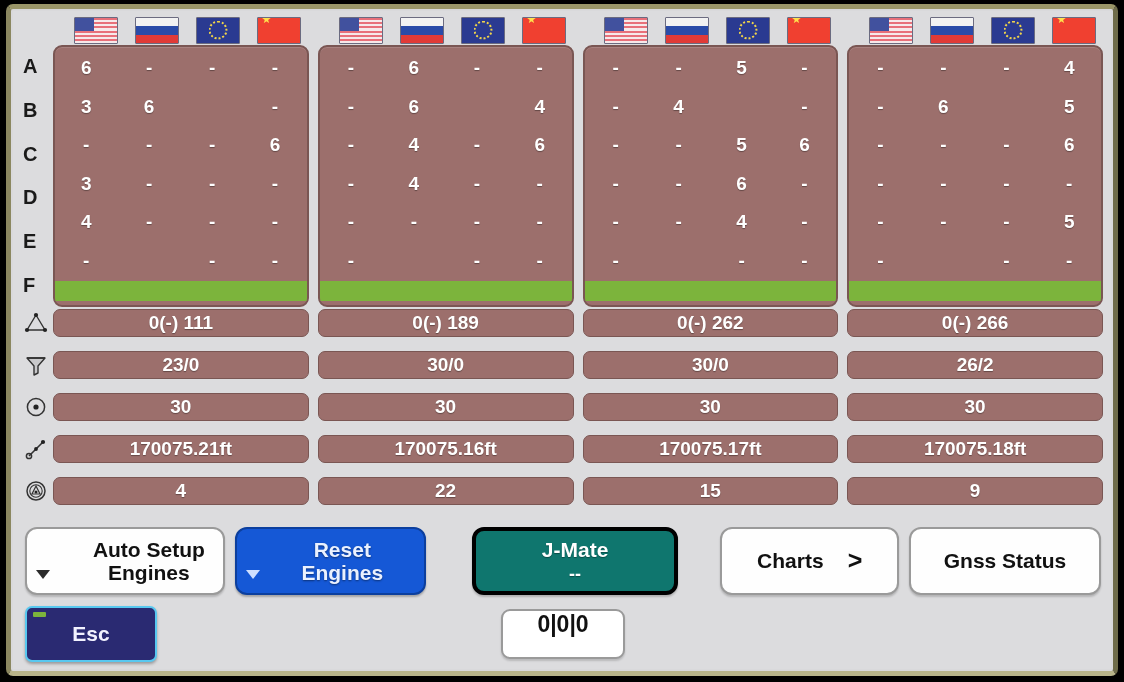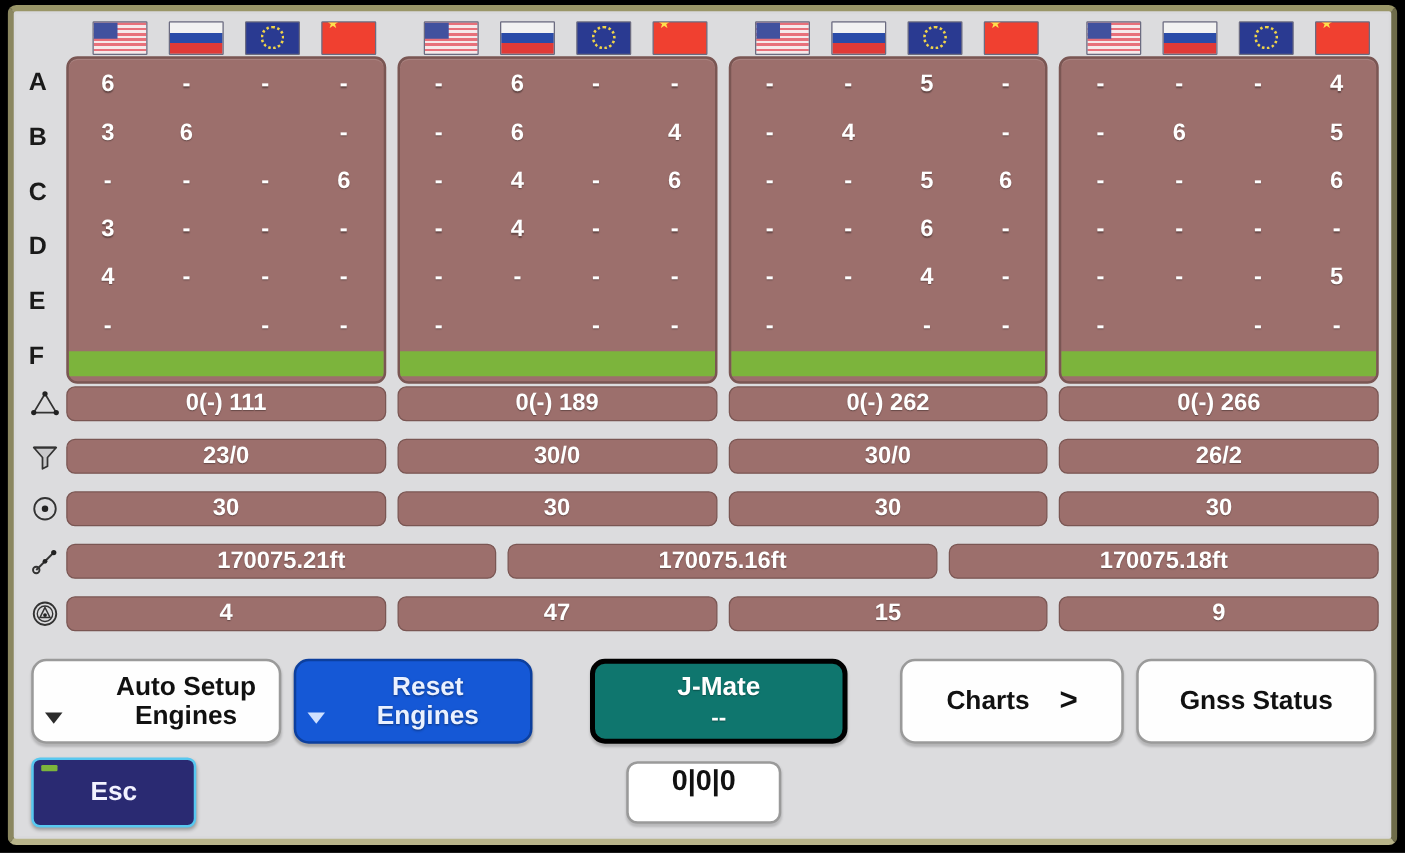--- a/index.html
+++ b/index.html
@@ -498,35 +498,36 @@
               <svg width="26" height="24" viewBox="0 0 26 24">
                 <line x1="6" y1="19" x2="20" y2="5" stroke="#333" stroke-width="1.6"></line>
                 <circle cx="6" cy="19" r="2.6" fill="none" stroke="#333" stroke-width="1.5"></circle>
                 <circle cx="13" cy="12" r="1.9" fill="#222"></circle>
                 <circle cx="20" cy="5" r="2.1" fill="#222"></circle>
               </svg>
             </div>
             <div class="stat-cells">
               <div class="stat-cell">170075.21ft</div>
               <div class="stat-cell">170075.16ft</div>
+              <div class="stat-cell">170075.17ft</div>
               <div class="stat-cell">170075.18ft</div>
             </div>
           </div>
           <div class="stat-line">
             <div class="stat-icon">
               <svg width="26" height="24" viewBox="0 0 26 24">
                 <circle cx="13" cy="12" r="9" fill="none" stroke="#333" stroke-width="1.5"></circle>
                 <circle cx="13" cy="12" r="6.2" fill="none" stroke="#333" stroke-width="1.1"></circle>
                 <path d="M13 7 L17 15 H9 Z" fill="none" stroke="#333" stroke-width="1.2"></path>
                 <circle cx="13" cy="13" r="1.5" fill="#222"></circle>
               </svg>
             </div>
             <div class="stat-cells">
               <div class="stat-cell">4</div>
-              <div class="stat-cell">47</div>
+              <div class="stat-cell">22</div>
               <div class="stat-cell">15</div>
               <div class="stat-cell">9</div>
             </div>
           </div>
         </div>
 
     <div class="button-bar">
 
       <div class="btn btn-white btn-auto">
         <span>Auto Setup</span>

